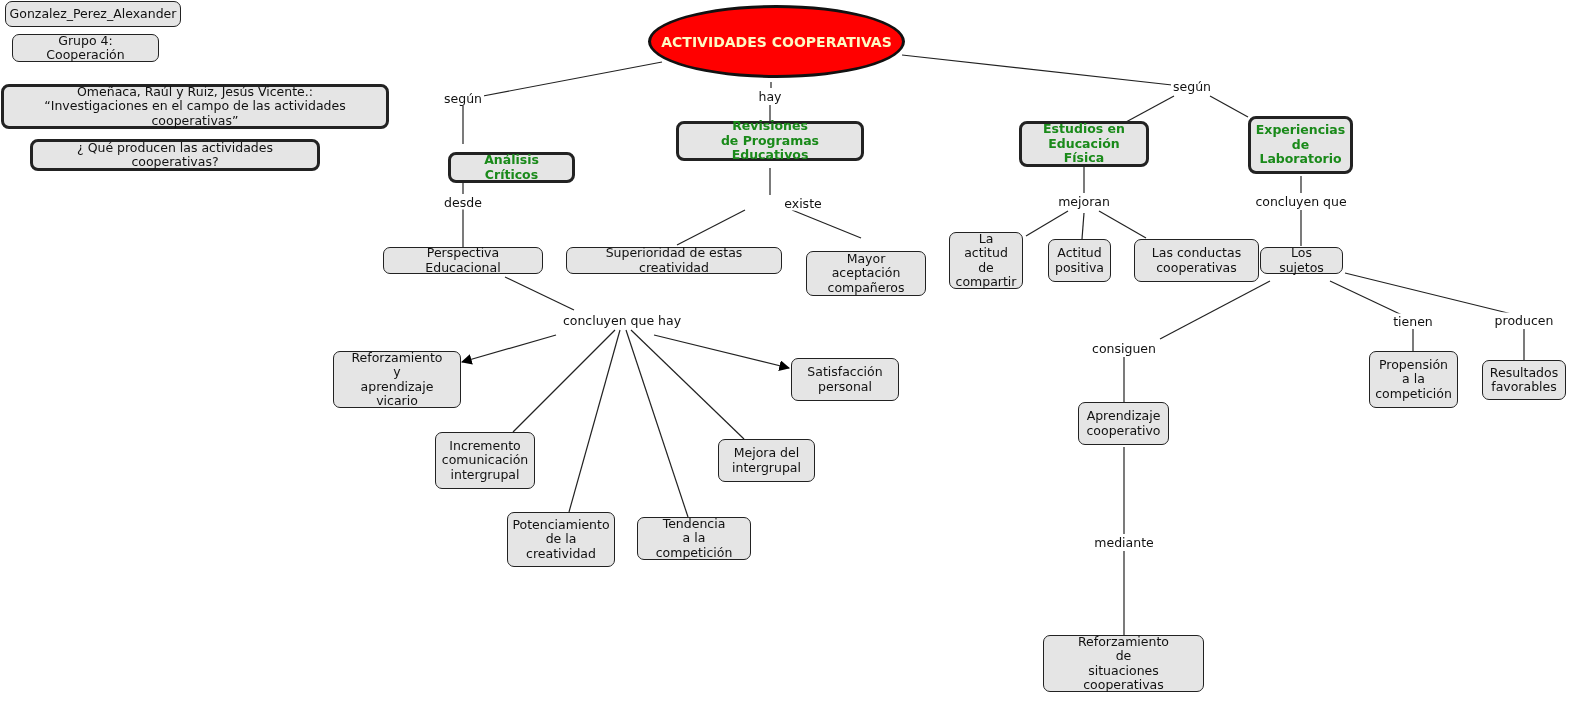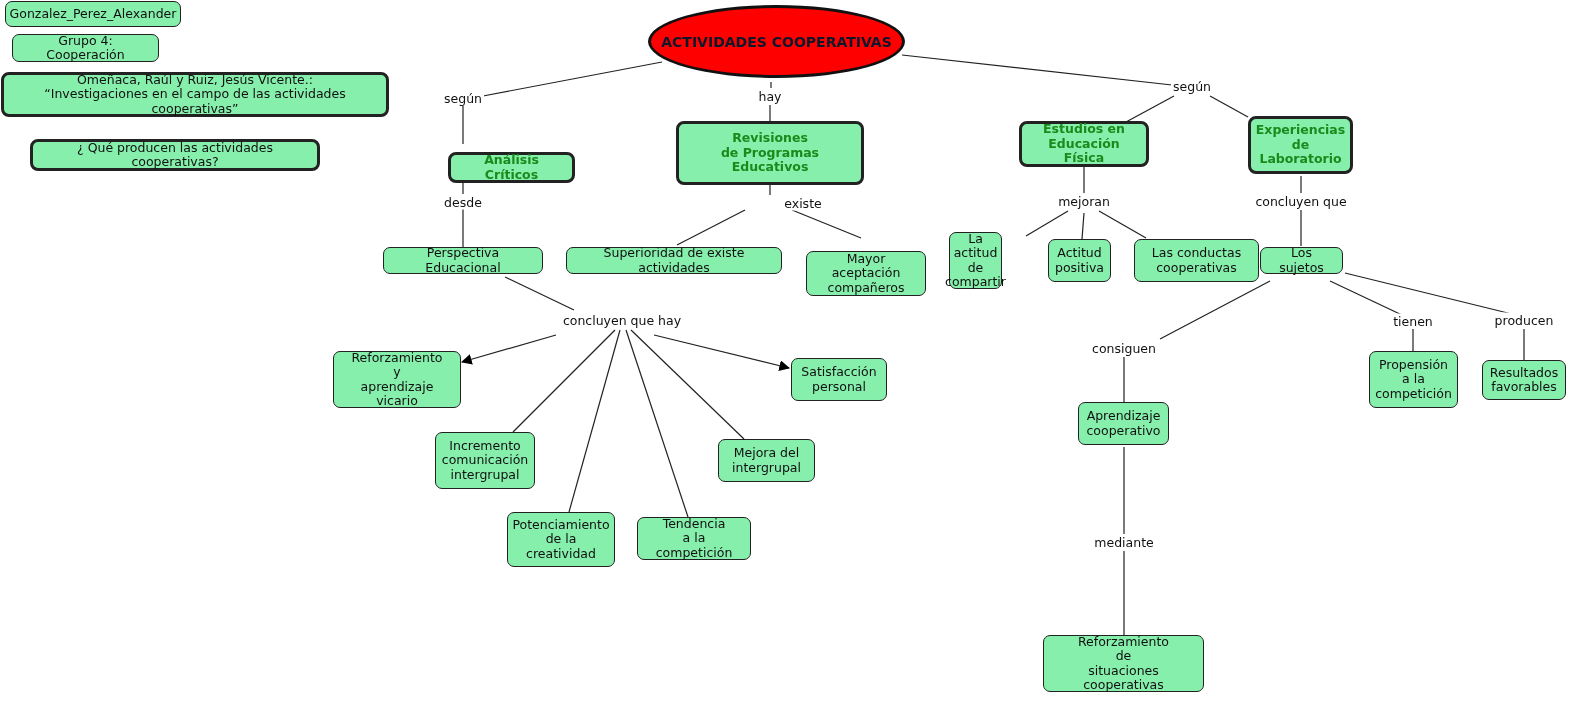--- a/index.html
+++ b/index.html
@@ -1,28 +1,28 @@
 <!DOCTYPE html>
 <html><head>
   <meta charset="utf-8">
   <style>
     html, body { margin: 0; padding: 0; background: #ffffff; }
     body { width: 1594px; height: 705px; position: relative; overflow: hidden;
            font-family: "DejaVu Sans", "Liberation Sans", sans-serif; color: #111; }
     #links { position: absolute; left: 0; top: 0; width: 1594px; height: 705px; }
-    .node { position: absolute; background: #86efac; border: 1px solid #222;
+    .node { position: absolute; background: #e5e5e5; border: 1px solid #222;
             border-radius: 7px; box-sizing: border-box; display: flex;
             align-items: center; justify-content: center; text-align: center;
             font-size: 12.5px; line-height: 14.5px; white-space: pre-line; padding: 2px 10px; }
     .node.thick { border-width: 3px; border-radius: 8px; }
     .node.green { color: #1a8a1a; font-weight: bold; font-size: 12.5px; }
     .root { position: absolute; background: #ff0000; border: 3px solid #111;
             border-radius: 50%; box-sizing: border-box; display: flex;
             align-items: center; justify-content: center; font-weight: bold;
-            font-size: 14px; color: #0f172a; }
+            font-size: 14px; color: #fef9c3; }
     .lbl { position: absolute; background: #fff; font-size: 12.5px; line-height: 15px;
            padding: 0 2px; transform: translate(-50%, -50%); white-space: nowrap; }
   </style>
 </head>
 <body>
 
 <svg id="links" xmlns="http://www.w3.org/2000/svg">
   <defs>
     <marker id="arrow" viewBox="0 0 10 10" refX="9" refY="5" markerWidth="9" markerHeight="9" orient="auto">
       <path d="M0,0 L10,5 L0,10 z" fill="#000"></path>
@@ -70,41 +70,41 @@
     <line x1="1413" y1="329" x2="1413" y2="351"></line>
     <line x1="1524" y1="329" x2="1524" y2="360"></line>
     <line x1="1124" y1="357" x2="1124" y2="403"></line>
     <line x1="1124" y1="447" x2="1124" y2="534"></line>
     <line x1="1124" y1="551" x2="1124" y2="635"></line>
   </g>
 </svg>
 
 <div class="node" style="left:5px;top:1px;width:176px;height:26px;">Gonzalez_Perez_Alexander</div>
 <div class="node" style="left:12px;top:34px;width:147px;height:28px;">Grupo 4: Cooperación</div>
-<div class="node thick" style="left:1px;top:72px;width:388px;height:45px;">Omeñaca, Raúl y Ruiz, Jesús Vicente.:
+<div class="node thick" style="left:1px;top:84px;width:388px;height:45px;">Omeñaca, Raúl y Ruiz, Jesús Vicente.:
 “Investigaciones en el campo de las actividades cooperativas”</div>
 <div class="node thick" style="left:30px;top:139px;width:290px;height:32px;">¿ Qué producen las actividades cooperativas?</div>
 
 <div class="root" style="left:648px;top:5px;width:257px;height:73px;">ACTIVIDADES COOPERATIVAS</div>
 
 <span class="lbl" style="left:463px;top:98px;">según</span>
 <span class="lbl" style="left:770px;top:96px;">hay</span>
 <span class="lbl" style="left:1192px;top:86px;">según</span>
 <span class="lbl" style="left:463px;top:202px;">desde</span>
 <span class="lbl" style="left:622px;top:320px;">concluyen que hay</span>
 <span class="lbl" style="left:770px;top:203px;margin-left:33px;">existe</span>
 <span class="lbl" style="left:1084px;top:201px;">mejoran</span>
 <span class="lbl" style="left:1301px;top:201px;">concluyen que</span>
 <span class="lbl" style="left:1124px;top:348px;">consiguen</span>
 <span class="lbl" style="left:1124px;top:542px;">mediante</span>
 <span class="lbl" style="left:1413px;top:321px;">tienen</span>
 <span class="lbl" style="left:1524px;top:320px;">producen</span>
 
 <div class="node thick green" style="left:400px;top:152px;width:127px;height:31px;margin-left:48px;">Análisis Críticos</div>
-<div class="node thick green" style="left:676px;top:121px;width:188px;height:64px;">Revisiones
+<div class="node thick green" style="left:676px;top:121px;width:188px;height:40px;">Revisiones
 de Programas Educativos</div>
 <div class="node thick green" style="left:1019px;top:121px;width:130px;height:46px;">Estudios en
 Educación Física</div>
 <div class="node thick green" style="left:1248px;top:116px;width:105px;height:58px;">Experiencias
 de
 Laboratorio</div>
 
 <div class="node" style="left:383px;top:247px;width:160px;height:27px;">Perspectiva Educacional</div>
 <div class="node" style="left:333px;top:351px;width:128px;height:57px;">Reforzamiento
 y
@@ -112,28 +112,28 @@
 <div class="node" style="left:435px;top:432px;width:100px;height:57px;">Incremento
 comunicación
 intergrupal</div>
 <div class="node" style="left:507px;top:512px;width:108px;height:55px;">Potenciamiento
 de la
 creatividad</div>
 <div class="node" style="left:637px;top:517px;width:114px;height:43px;">Tendencia
 a la competición</div>
 <div class="node" style="left:718px;top:439px;width:97px;height:43px;">Mejora del
 intergrupal</div>
-<div class="node" style="left:791px;top:358px;width:96px;height:43px;">Satisfacción
+<div class="node" style="left:791px;top:358px;width:108px;height:43px;">Satisfacción
 personal</div>
 
-<div class="node" style="left:566px;top:247px;width:216px;height:27px;">Superioridad de existe actividades</div>
+<div class="node" style="left:566px;top:247px;width:216px;height:27px;">Superioridad de estas creatividad</div>
 <div class="node" style="left:806px;top:251px;width:120px;height:45px;">Mayor aceptación
 compañeros</div>
 
-<div class="node" style="left:949px;top:232px;width:53px;height:57px;">La actitud
+<div class="node" style="left:949px;top:232px;width:74px;height:57px;">La actitud
 de
 compartir</div>
 <div class="node" style="left:1048px;top:239px;width:63px;height:43px;">Actitud
 positiva</div>
 <div class="node" style="left:1134px;top:239px;width:125px;height:43px;">Las conductas
 cooperativas</div>
 
 <div class="node" style="left:1260px;top:247px;width:83px;height:27px;">Los sujetos</div>
 <div class="node" style="left:1078px;top:402px;width:91px;height:43px;">Aprendizaje
 cooperativo</div>

